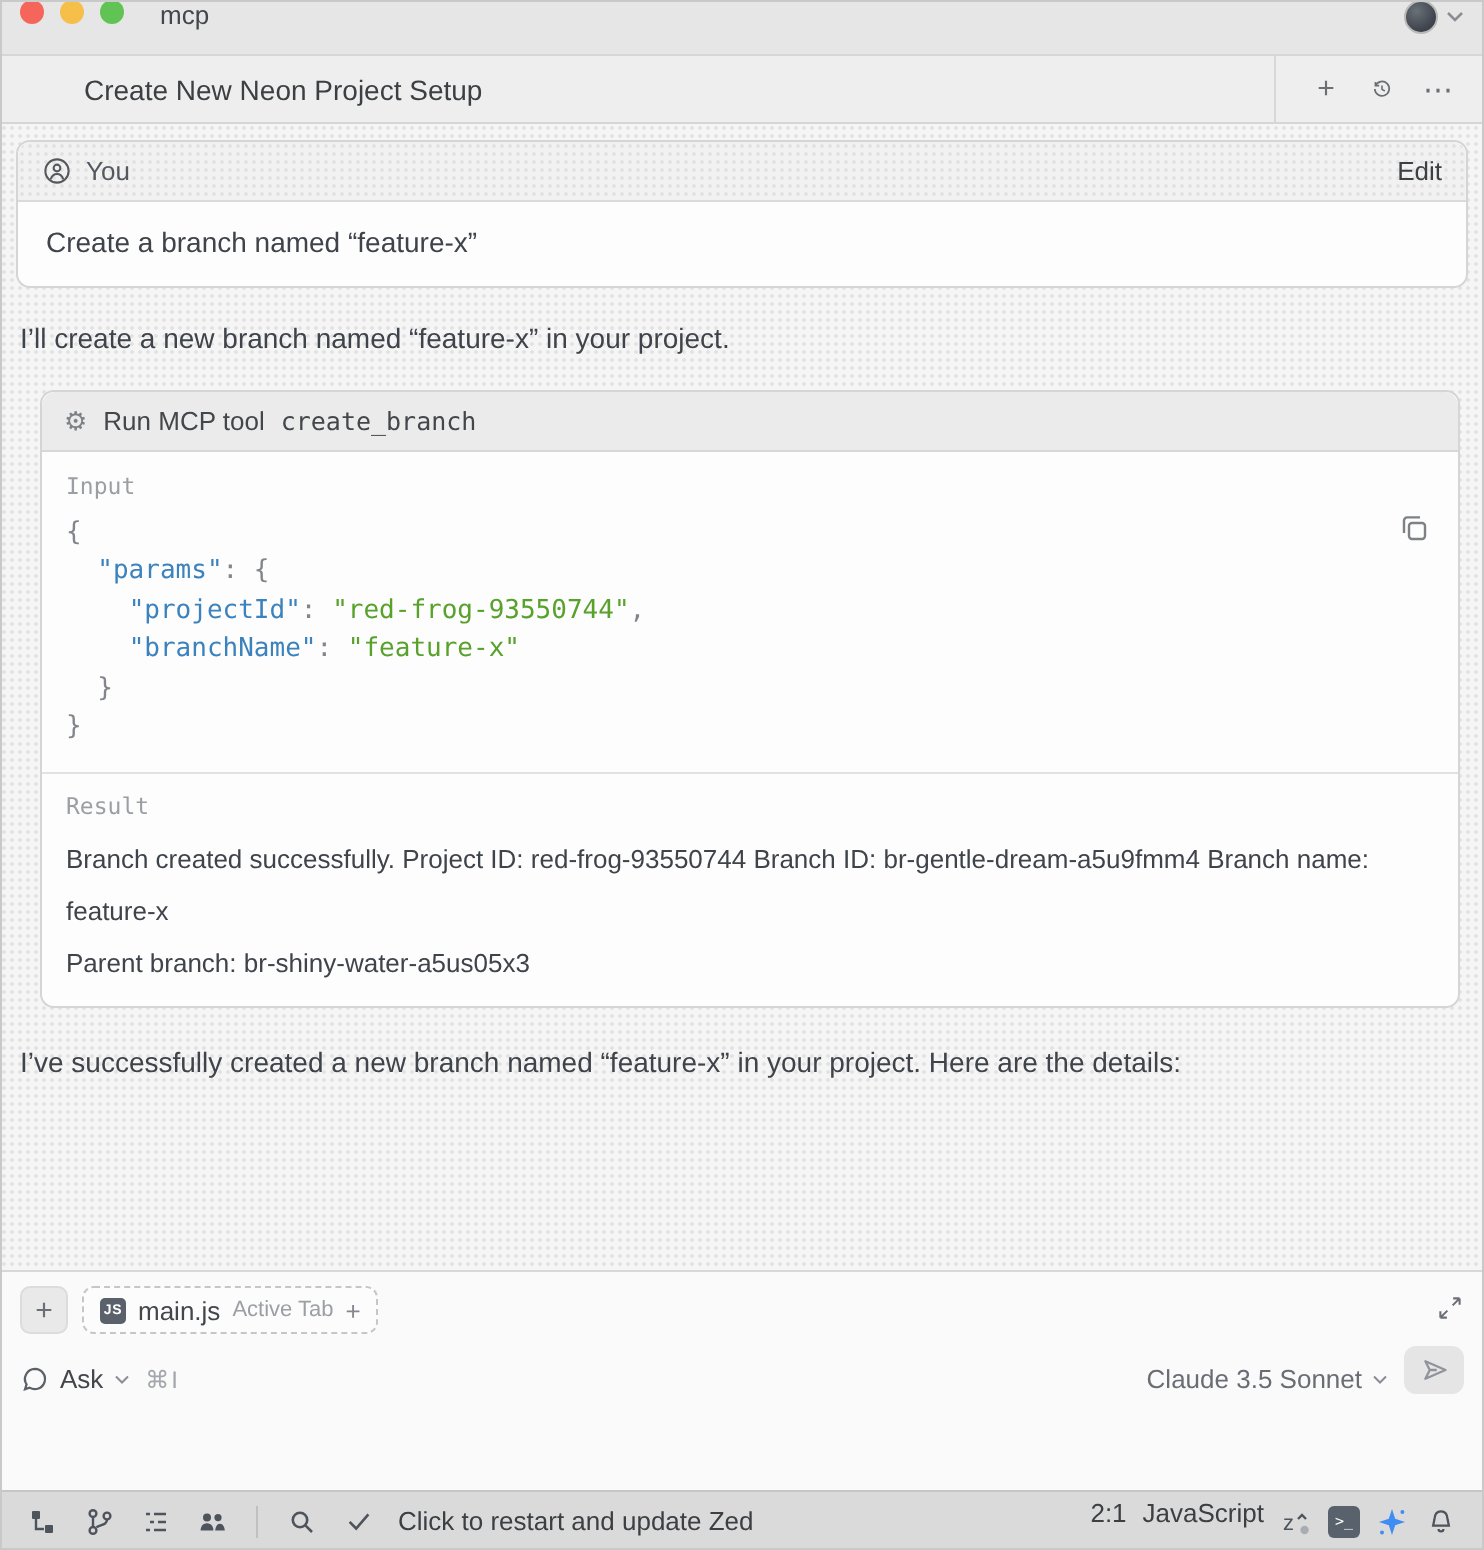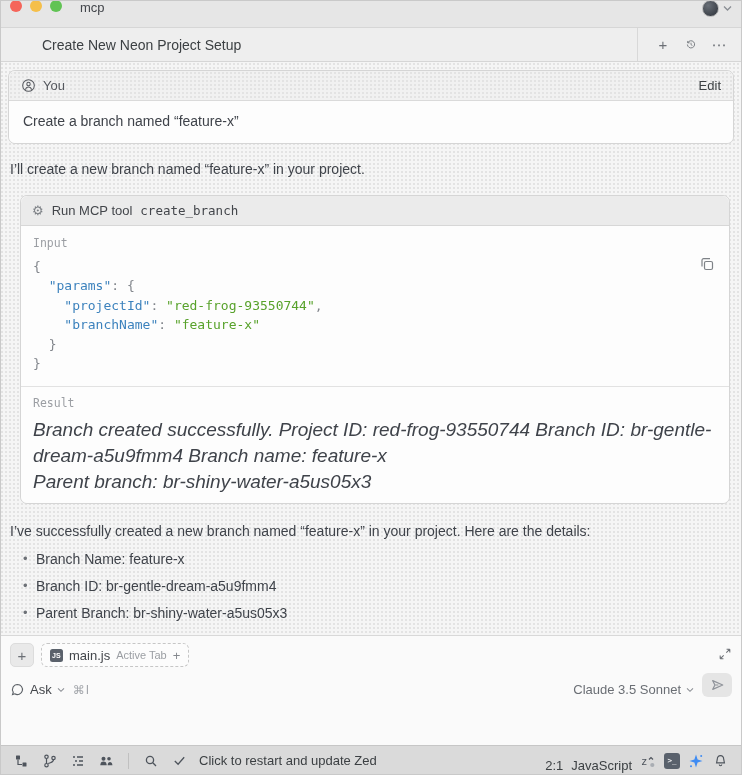--- a/index.html
+++ b/index.html
@@ -45,21 +45,21 @@
   .mono{font-family:"DejaVu Sans Mono",monospace;}
   .tool-name{font-size:12.5px;}
   .tool-input{position:relative;padding:10px 12px 12px;background:#fdfdfd;}
   .io-label{font-family:"DejaVu Sans Mono",monospace;font-size:11.5px;color:#9b9ea3;margin-bottom:7px;}
   .code{font-family:"DejaVu Sans Mono",monospace;font-size:13px;line-height:19.5px;white-space:pre;color:#82868c;margin:0;}
   .tok-pn{color:#82868c;}
   .tok-key{color:#3c82bd;}
   .tok-str{color:#58a22b;}
   .copy-btn{position:absolute;top:30px;right:14px;background:none;border:none;padding:0;color:#7e8287;}
   .tool-result{border-top:1px solid #e2e2e2;padding:9px 12px 8px;background:#fdfdfd;border-radius:0 0 7px 7px;}
-  .result-line{font-size:19px;color:#3f434a;line-height:26px;font-style:italic;}
+  .result-line{font-size:13px;color:#3f434a;line-height:26px;}
   
   .composer{flex:0 0 110px;background:#fafafa;border-top:1px solid #d8d8d8;display:flex;flex-direction:column;}
   .composer-top{display:flex;align-items:center;gap:7px;padding:7px 10px 2px;}
   .add-ctx-btn{width:24px;height:24px;border-radius:5px;background:#e9e9e9;border:1px solid #dcdcdc;color:#6b6f75;font-size:15px;display:flex;align-items:center;justify-content:center;}
   .ctx-pill{display:flex;align-items:center;gap:6px;height:24px;padding:0 8px;border:1px dashed #c6c6c6;border-radius:6px;background:#fcfcfc;}
   .js-badge{width:13px;height:13px;border-radius:2.5px;background:#5a616b;color:#fff;font-size:7px;font-weight:bold;display:flex;align-items:center;justify-content:center;letter-spacing:0.3px;}
   .ctx-file{font-size:13px;color:#43464b;}
   .ctx-badge{font-size:11px;color:#9b9ea3;}
   .ctx-add{font-size:13px;color:#84888e;}
   .expand-btn{margin-left:auto;background:none;border:none;padding:0;color:#6b6f75;}
@@ -68,21 +68,21 @@
   .composer-bottom{display:flex;align-items:flex-end;padding:0 10px 8px;height:36px;}
   .mode-btn{display:flex;align-items:center;gap:5px;background:none;border:none;padding:0;font-size:13px;color:#43464b;}
   .shortcut{font-size:12px;color:#a3a6ab;margin-left:8px;letter-spacing:1px;}
   .model-btn{margin-left:auto;display:flex;align-items:center;gap:5px;background:none;border:none;padding:0;font-size:13px;color:#6a6e74;}
   .send-btn{margin-left:8px;width:30px;height:24px;border-radius:6px;background:#e5e5e5;border:none;display:flex;align-items:center;justify-content:center;}
   
   .statusbar{flex:0 0 30px;background:#dadada;border-top:1px solid #c6c6c6;display:flex;align-items:center;padding:0 10px;gap:4px;}
   .sb-icon{width:24px;height:24px;display:flex;align-items:center;justify-content:center;background:none;border:none;padding:0;color:#4e545c;}
   .sb-sep{width:1px;height:16px;background:#c0c0c0;margin:0 6px;}
   .sb-text{font-size:13px;color:#3c4043;background:none;border:none;padding:0 4px;}
-  .sb-right{margin-left:auto;display:flex;align-items:flex-end;}
+  .sb-right{margin-left:auto;display:flex;align-items:flex-start;}
   .term-icon{width:16px;height:16px;border-radius:3px;background:#59616c;color:#fff;font-family:"DejaVu Sans Mono",monospace;font-size:7.5px;display:flex;align-items:center;justify-content:center;}
   .chev{color:#8a8e94;}
 </style>
 </head>
 <body>
 
 <div class="window">
 
   <div class="titlebar">
     <div class="traffic">
@@ -152,26 +152,20 @@
         </button>
       </div>
       <div class="tool-result">
         <div class="io-label">Result</div>
         <div class="result-line">Branch created successfully. Project ID: red-frog-93550744 Branch ID: br-gentle-dream-a5u9fmm4 Branch name: feature-x</div>
         <div class="result-line">Parent branch: br-shiny-water-a5us05x3</div>
       </div>
     </div>
 
     <p class="msg summary">I’ve successfully created a new branch named “feature-x” in your project. Here are the details:</p>
-    <ul class="details-list">
-      <li>Branch Name: feature-x</li>
-      <li>Branch ID: br-gentle-dream-a5u9fmm4</li>
-      <li>Parent Branch: br-shiny-water-a5us05x3</li>
-
-    </ul>
 
   </div>
 
   <div class="composer">
     <div class="composer-top">
       <button class="add-ctx-btn">
           <span>+</span>
         </button>
       <div class="ctx-pill">
         <span class="js-badge">JS</span>

